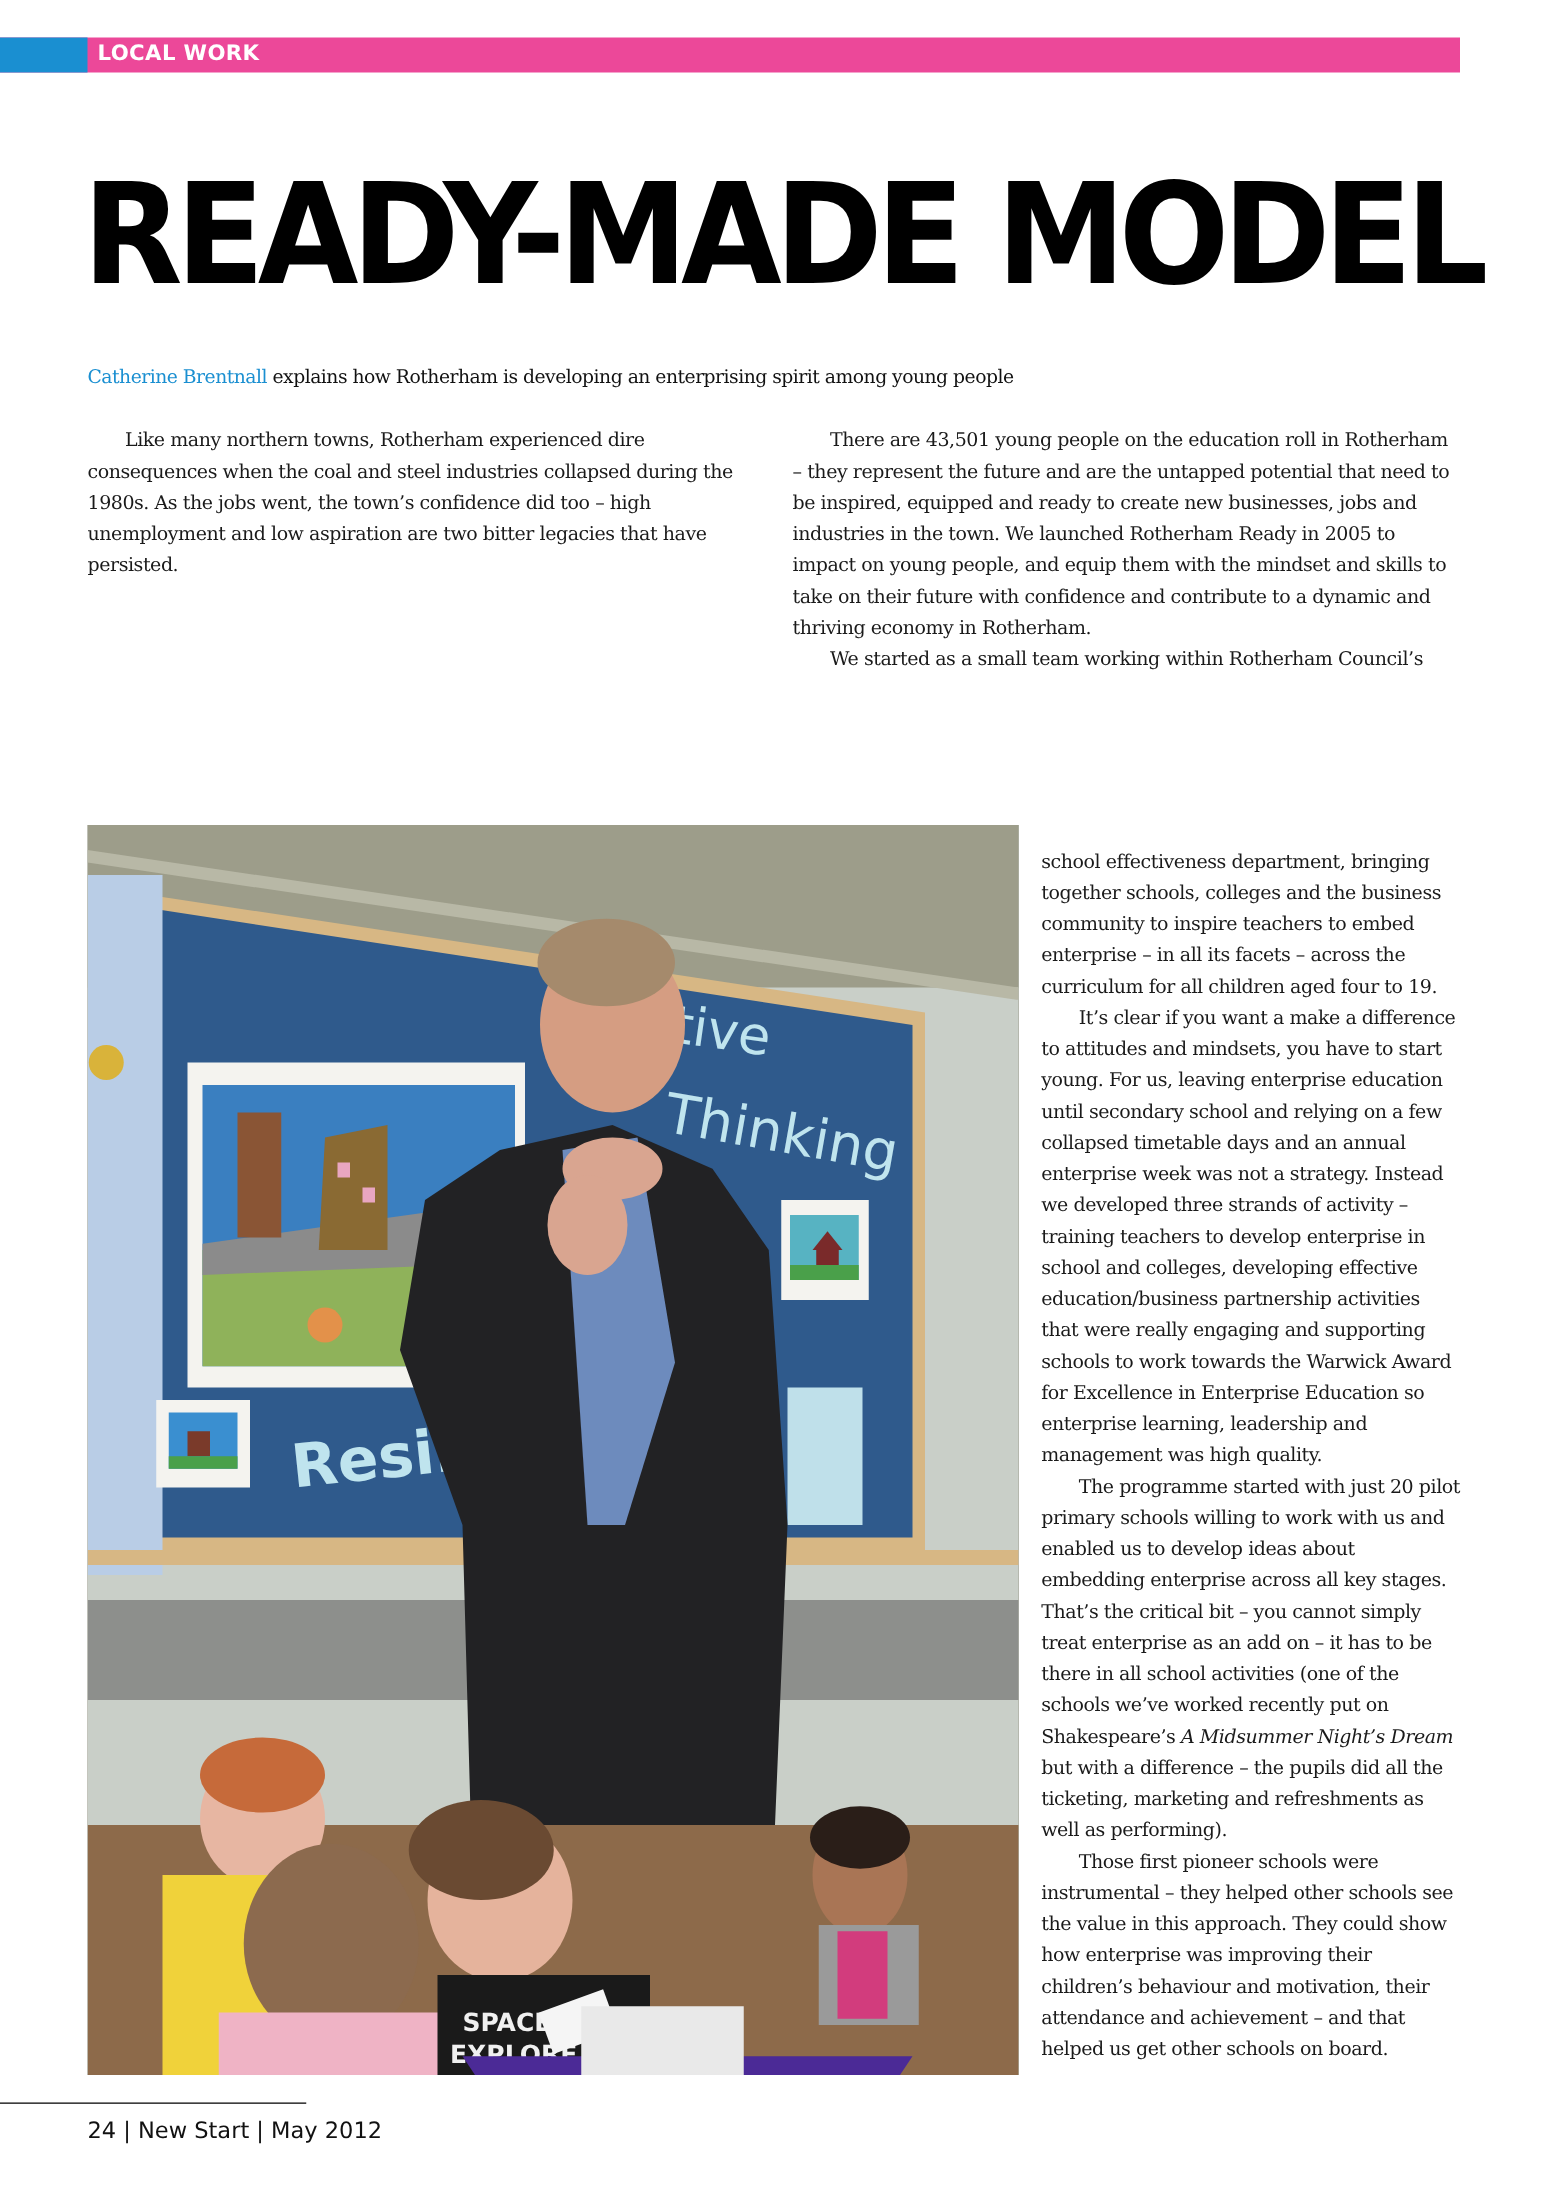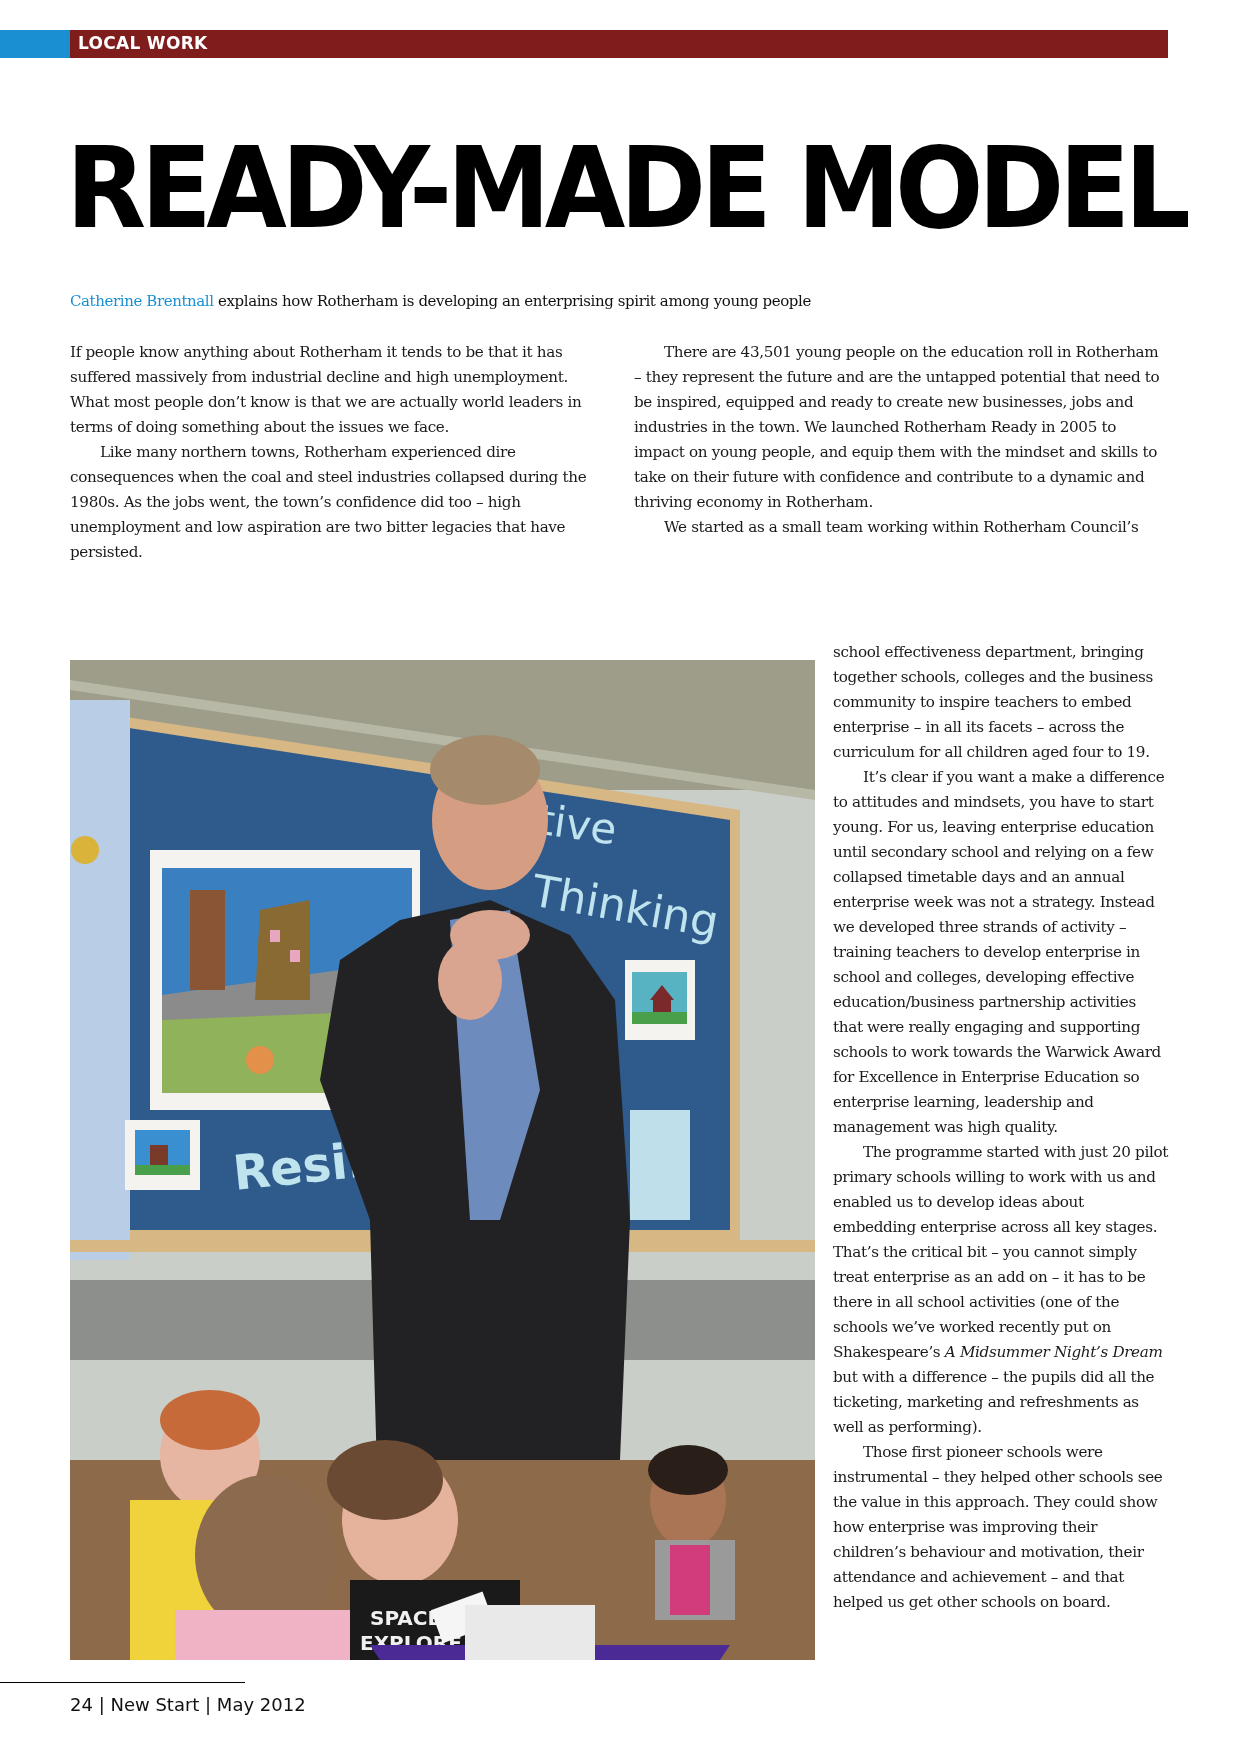--- a/index.html
+++ b/index.html
@@ -1,30 +1,30 @@
 <!DOCTYPE html>
 <html><head>
 <meta charset="utf-8">
 <style>
   html, body { margin: 0; padding: 0; background: #ffffff; }
   body { width: 1240px; height: 1754px; position: relative; overflow: hidden; font-family: "DejaVu Serif", serif; color: #111; }
 
-  .section-bar { position: absolute; left: 0; top: 30px; width: 1168px; height: 28px; background: #7f1d1d; }
+  .section-bar { position: absolute; left: 0; top: 30px; width: 1168px; height: 28px; background: #ec4899; }
   .section-bar .accent { position: absolute; left: 0; top: 0; width: 70px; height: 28px; background: #1a8fd1; }
   .section-bar .label { position: absolute; left: 78px; top: 3px; font-family: "DejaVu Sans", sans-serif; font-weight: bold; font-size: 17px; color: #fff; letter-spacing: 0.3px; }
 
   .headline { position: absolute; left: 66px; top: 128px; font-family: "DejaVu Sans", sans-serif; font-weight: 900; font-size: 112px; line-height: 120px; letter-spacing: -6px; color: #000; transform: scaleX(0.93); transform-origin: left top; white-space: nowrap; }
 
   .standfirst { position: absolute; left: 70px; top: 292px; font-family: "DejaVu Serif", serif; font-size: 15px; color: #111; white-space: nowrap; letter-spacing: -0.4px; }
   .standfirst .author { color: #1a8fd1; }
 
   .body-text { font-family: "DejaVu Serif", serif; font-size: 15.2px; line-height: 25px; color: #1a1a1a; letter-spacing: -0.35px; }
   .body-text p { margin: 0; text-indent: 30px; }
   .body-text p.first { text-indent: 0; }
-  .body-text p.noindent { text-indent: 0; }
+  .body-text p.noindent { text-indent: 0; margin-top: 37px; }
   .body-text em { }
 
   .col1 { position: absolute; left: 70px; top: 340px; width: 522px; }
   .col2 { position: absolute; left: 634px; top: 340px; width: 536px; }
   .col3 { position: absolute; left: 833px; top: 640px; width: 337px; }
 
   .photo { position: absolute; left: 70px; top: 660px; width: 745px; height: 1000px; overflow: hidden; background: #8a8a7a; }
   .photo svg { display: block; }
 
   .footer-rule { position: absolute; left: 0; top: 1682px; width: 245px; height: 1px; background: #000; }
@@ -36,21 +36,20 @@
 <div class="section-bar">
   <div class="accent"></div>
   <div class="label">LOCAL WORK</div>
 </div>
 
 <h1 class="headline" style="margin:0;">READY-MADE MODEL</h1>
 
 <div class="standfirst"><span class="author">Catherine Brentnall</span><span> explains how Rotherham is developing an enterprising spirit among young people</span></div>
 
 <div class="col1 body-text">
-  <p class="first">If people know anything about Rotherham it tends to be that it has suffered massively from industrial decline and high unemployment. What most people don’t know is that we are actually world leaders in terms of doing something about the issues we face.</p>
   <p>Like many northern towns, Rotherham experienced dire consequences when the coal and steel industries collapsed during the 1980s. As the jobs went, the town’s confidence did too – high unemployment and low aspiration are two bitter legacies that have persisted.</p>
 </div>
 
 <div class="col2 body-text">
   <p>There are 43,501 young people on the education roll in Rotherham – they represent the future and are the untapped potential that need to be inspired, equipped and ready to create new businesses, jobs and industries in the town. We launched Rotherham Ready in 2005 to impact on young people, and equip them with the mindset and skills to take on their future with confidence and contribute to a dynamic and thriving economy in Rotherham.</p>
   <p>We started as a small team working within Rotherham Council’s</p>
 </div>
 
 <div class="col3 body-text">
   <p class="noindent">school effectiveness department, bringing together schools, colleges and the business community to inspire teachers to embed enterprise – in all its facets – across the curriculum for all children aged four to 19.</p>

